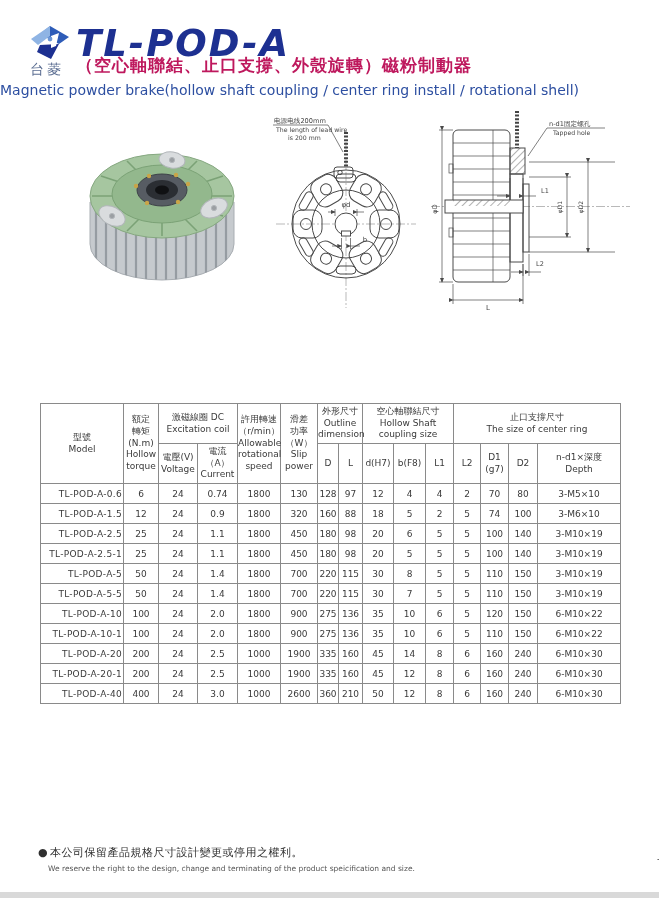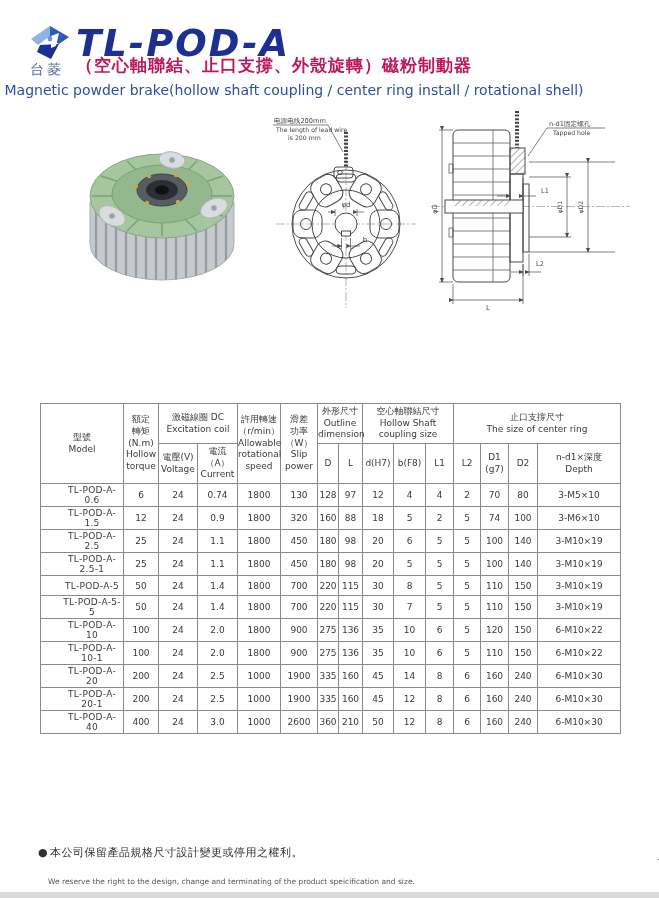--- a/index.html
+++ b/index.html
@@ -3,38 +3,38 @@
 <meta charset="utf-8">
 <style>
   html,body{margin:0;padding:0;background:#eee;}
   .page{position:relative;width:659px;height:898px;background:#fff;overflow:hidden;
         font-family:"DejaVu Sans","Liberation Sans",sans-serif;color:#333;}
   
   .logo-caption{position:absolute;left:30px;top:61px;font-size:14px;color:#5d6f93;letter-spacing:3px;}
   .title{position:absolute;left:76px;top:22px;font-size:37px;font-style:italic;font-weight:bold;
          color:#1d3091;letter-spacing:2px;}
   .subtitle-zh{position:absolute;left:76px;top:54px;font-size:17px;font-weight:bold;color:#be185d;letter-spacing:1px;}
-  .subtitle-en{position:absolute;left:0;top:82px;width:588px;text-align:center;font-size:14px;
+  .subtitle-en{position:absolute;left:0;top:82px;width:588px;text-align:left;font-size:14px;
                font-weight:500;color:#2d4fa1;}
   
   .fig{position:absolute;}
   svg text{font-family:"DejaVu Sans",sans-serif;fill:#444;}
   
   .spec-table{position:absolute;left:40px;top:403px;border-collapse:collapse;table-layout:fixed;
               width:580px;font-size:9px;color:#3a3a3a;}
   .spec-table th,.spec-table td{border:1px solid #8a8a8a;}
   .spec-table th{font-weight:normal;white-space:pre-line;line-height:1.3;text-align:center;
                  vertical-align:middle;padding:2px 0;}
   .spec-table td{height:17px;text-align:center;vertical-align:middle;}
-  .spec-table td.model{text-align:center;padding-left:21px;letter-spacing:.3px;}
+  .spec-table td.model{text-align:right;padding-left:0;letter-spacing:.3px;}
   
   .footer{position:absolute;left:38px;top:845px;}
   .footer-zh{font-size:11px;color:#2f2f2f;letter-spacing:.5px;}
   .footer-zh .bullet{margin-right:2px;}
-  .footer-en{font-size:7.5px;color:#555;margin-left:10px;margin-top:17px;}
+  .footer-en{font-size:7.5px;color:#555;margin-left:10px;margin-top:4px;}
   .page-num{position:absolute;left:16px;top:854px;width:659px;text-align:right;font-size:9px;color:#333;}
   .bottom-band{position:absolute;left:0;bottom:0;width:659px;height:6px;background:#d9d9d9;}
 </style>
 </head>
 <body>
 
 <div class="page">
 
   <svg class="fig" style="left:27px;top:24px" width="46" height="38" viewBox="0 0 46 38">
     <polygon points="23,2 42,13 32,20 13,10" fill="#2e5cb8"></polygon>

